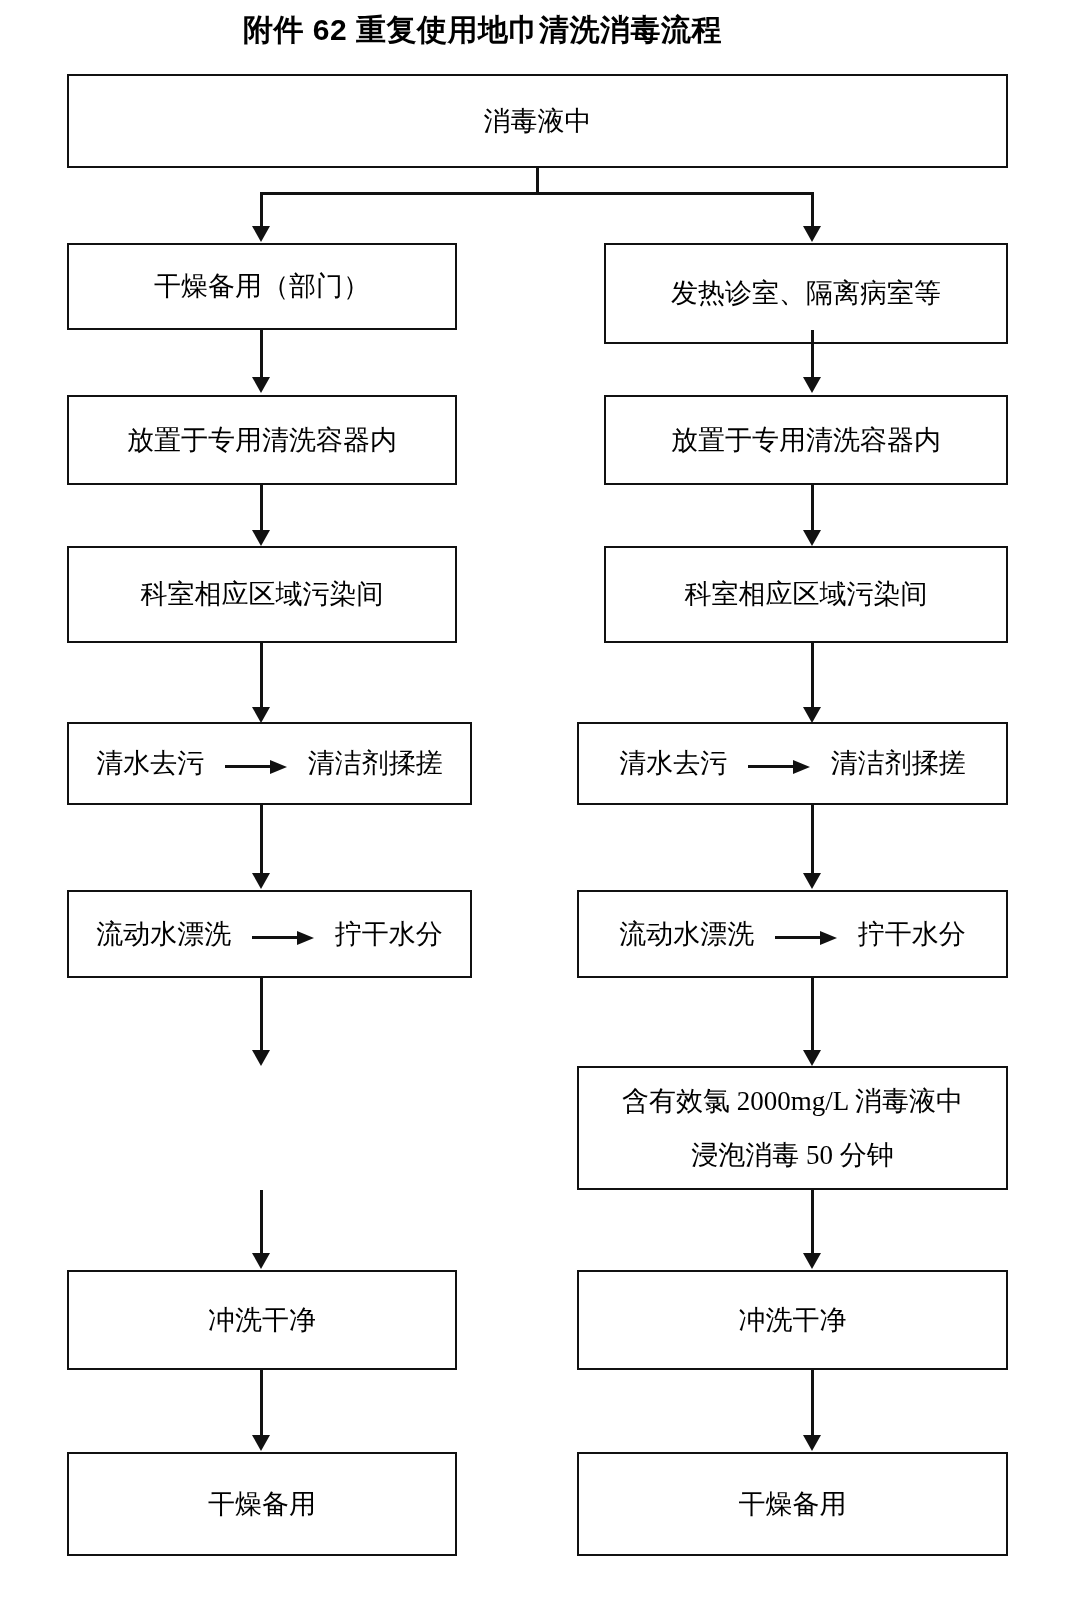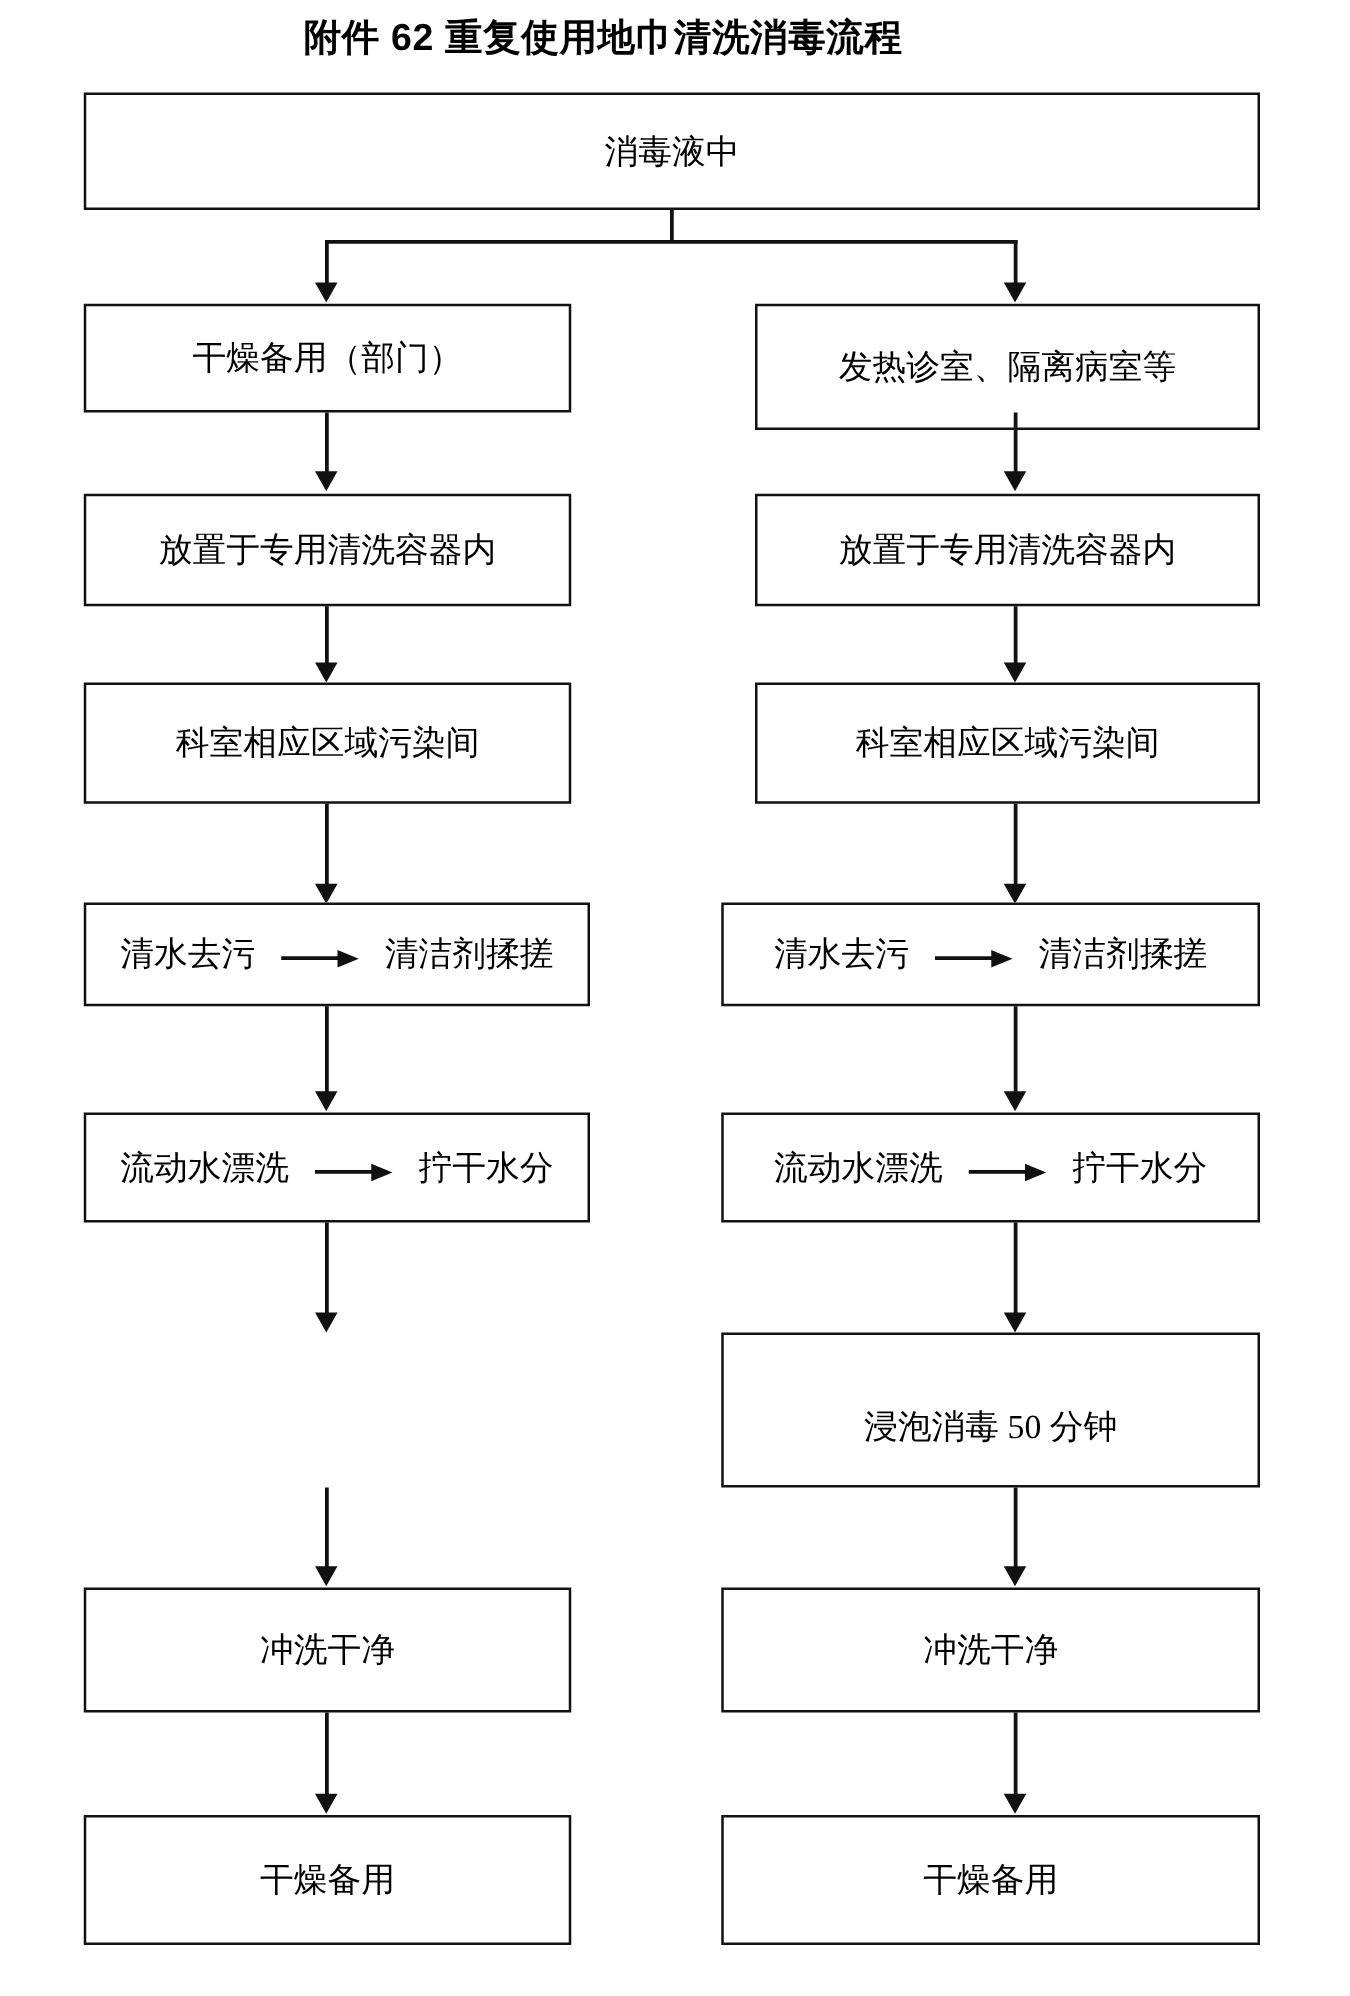--- a/index.html
+++ b/index.html
@@ -221,20 +221,21 @@
       <span class="inl-arrow"></span>
       <span>拧干水分</span>
     </span>
   </div>
 
   <div class="vline" style="left:811px; top:978px; height:74px;"></div>
   <div class="arrowhead" style="left:803px; top:1050px;"></div>
 
   <div class="node" style="left:577px; top:1066px; width:431px; height:124px;">
     <span class="inner">
+      <span>含有效氯 2000mg/L 消毒液中</span>
       <span class="line2">浸泡消毒 50 分钟</span>
     </span>
   </div>
 
   <div class="vline" style="left:811px; top:1190px; height:65px;"></div>
   <div class="arrowhead" style="left:803px; top:1253px;"></div>
 
   <div class="node" style="left:577px; top:1270px; width:431px; height:100px;">
     <span class="inner">冲洗干净</span>
   </div>

